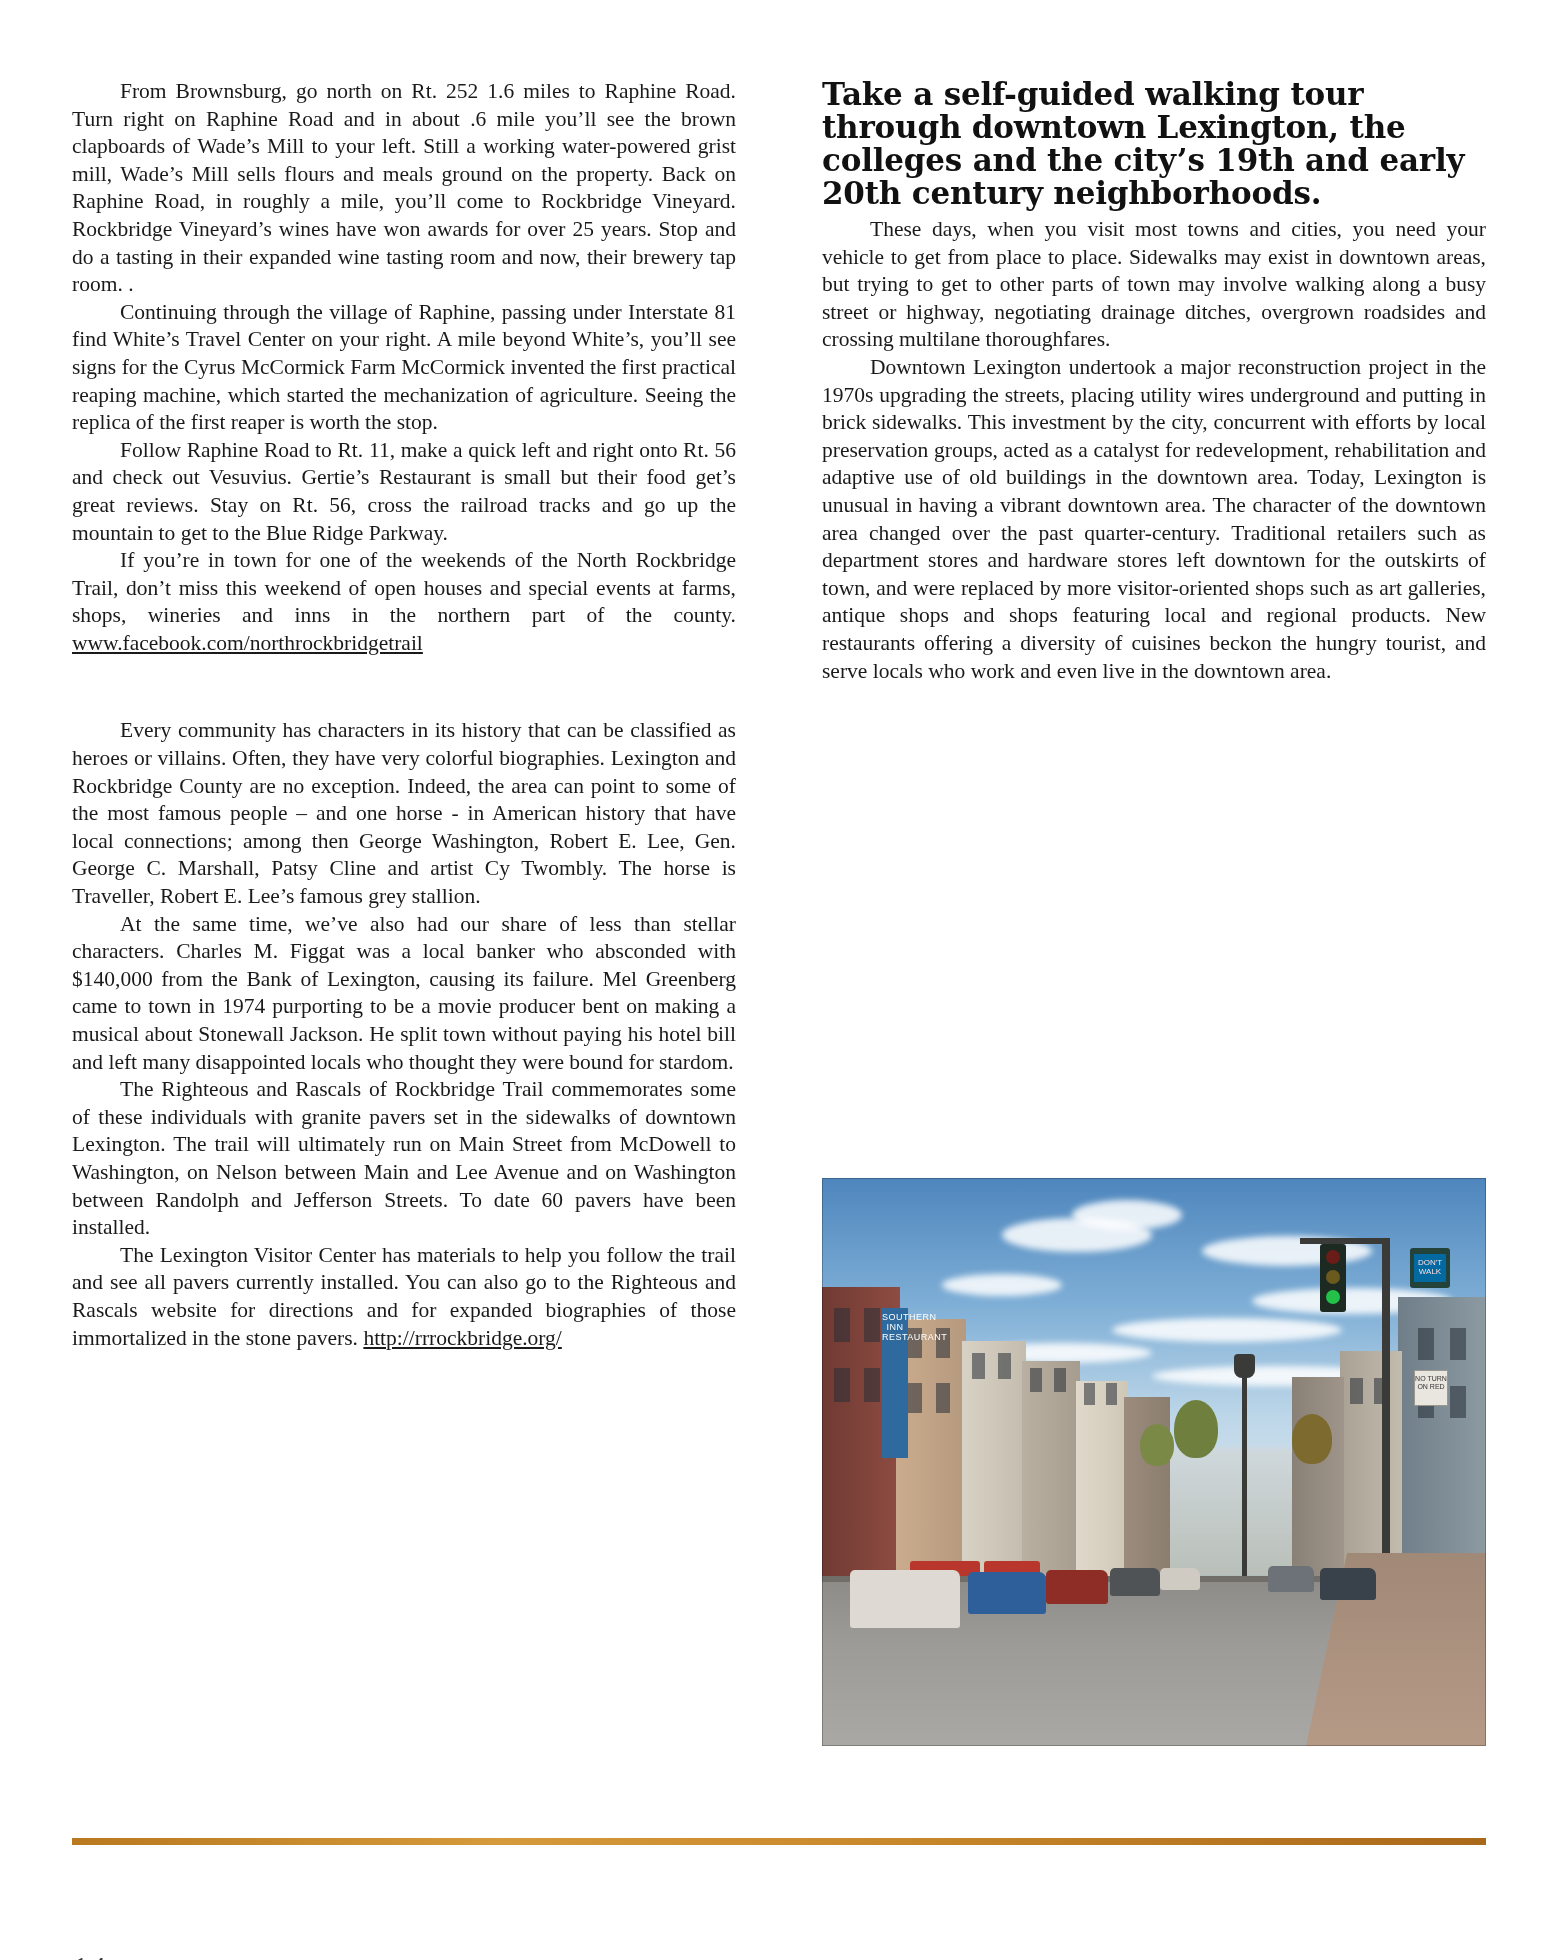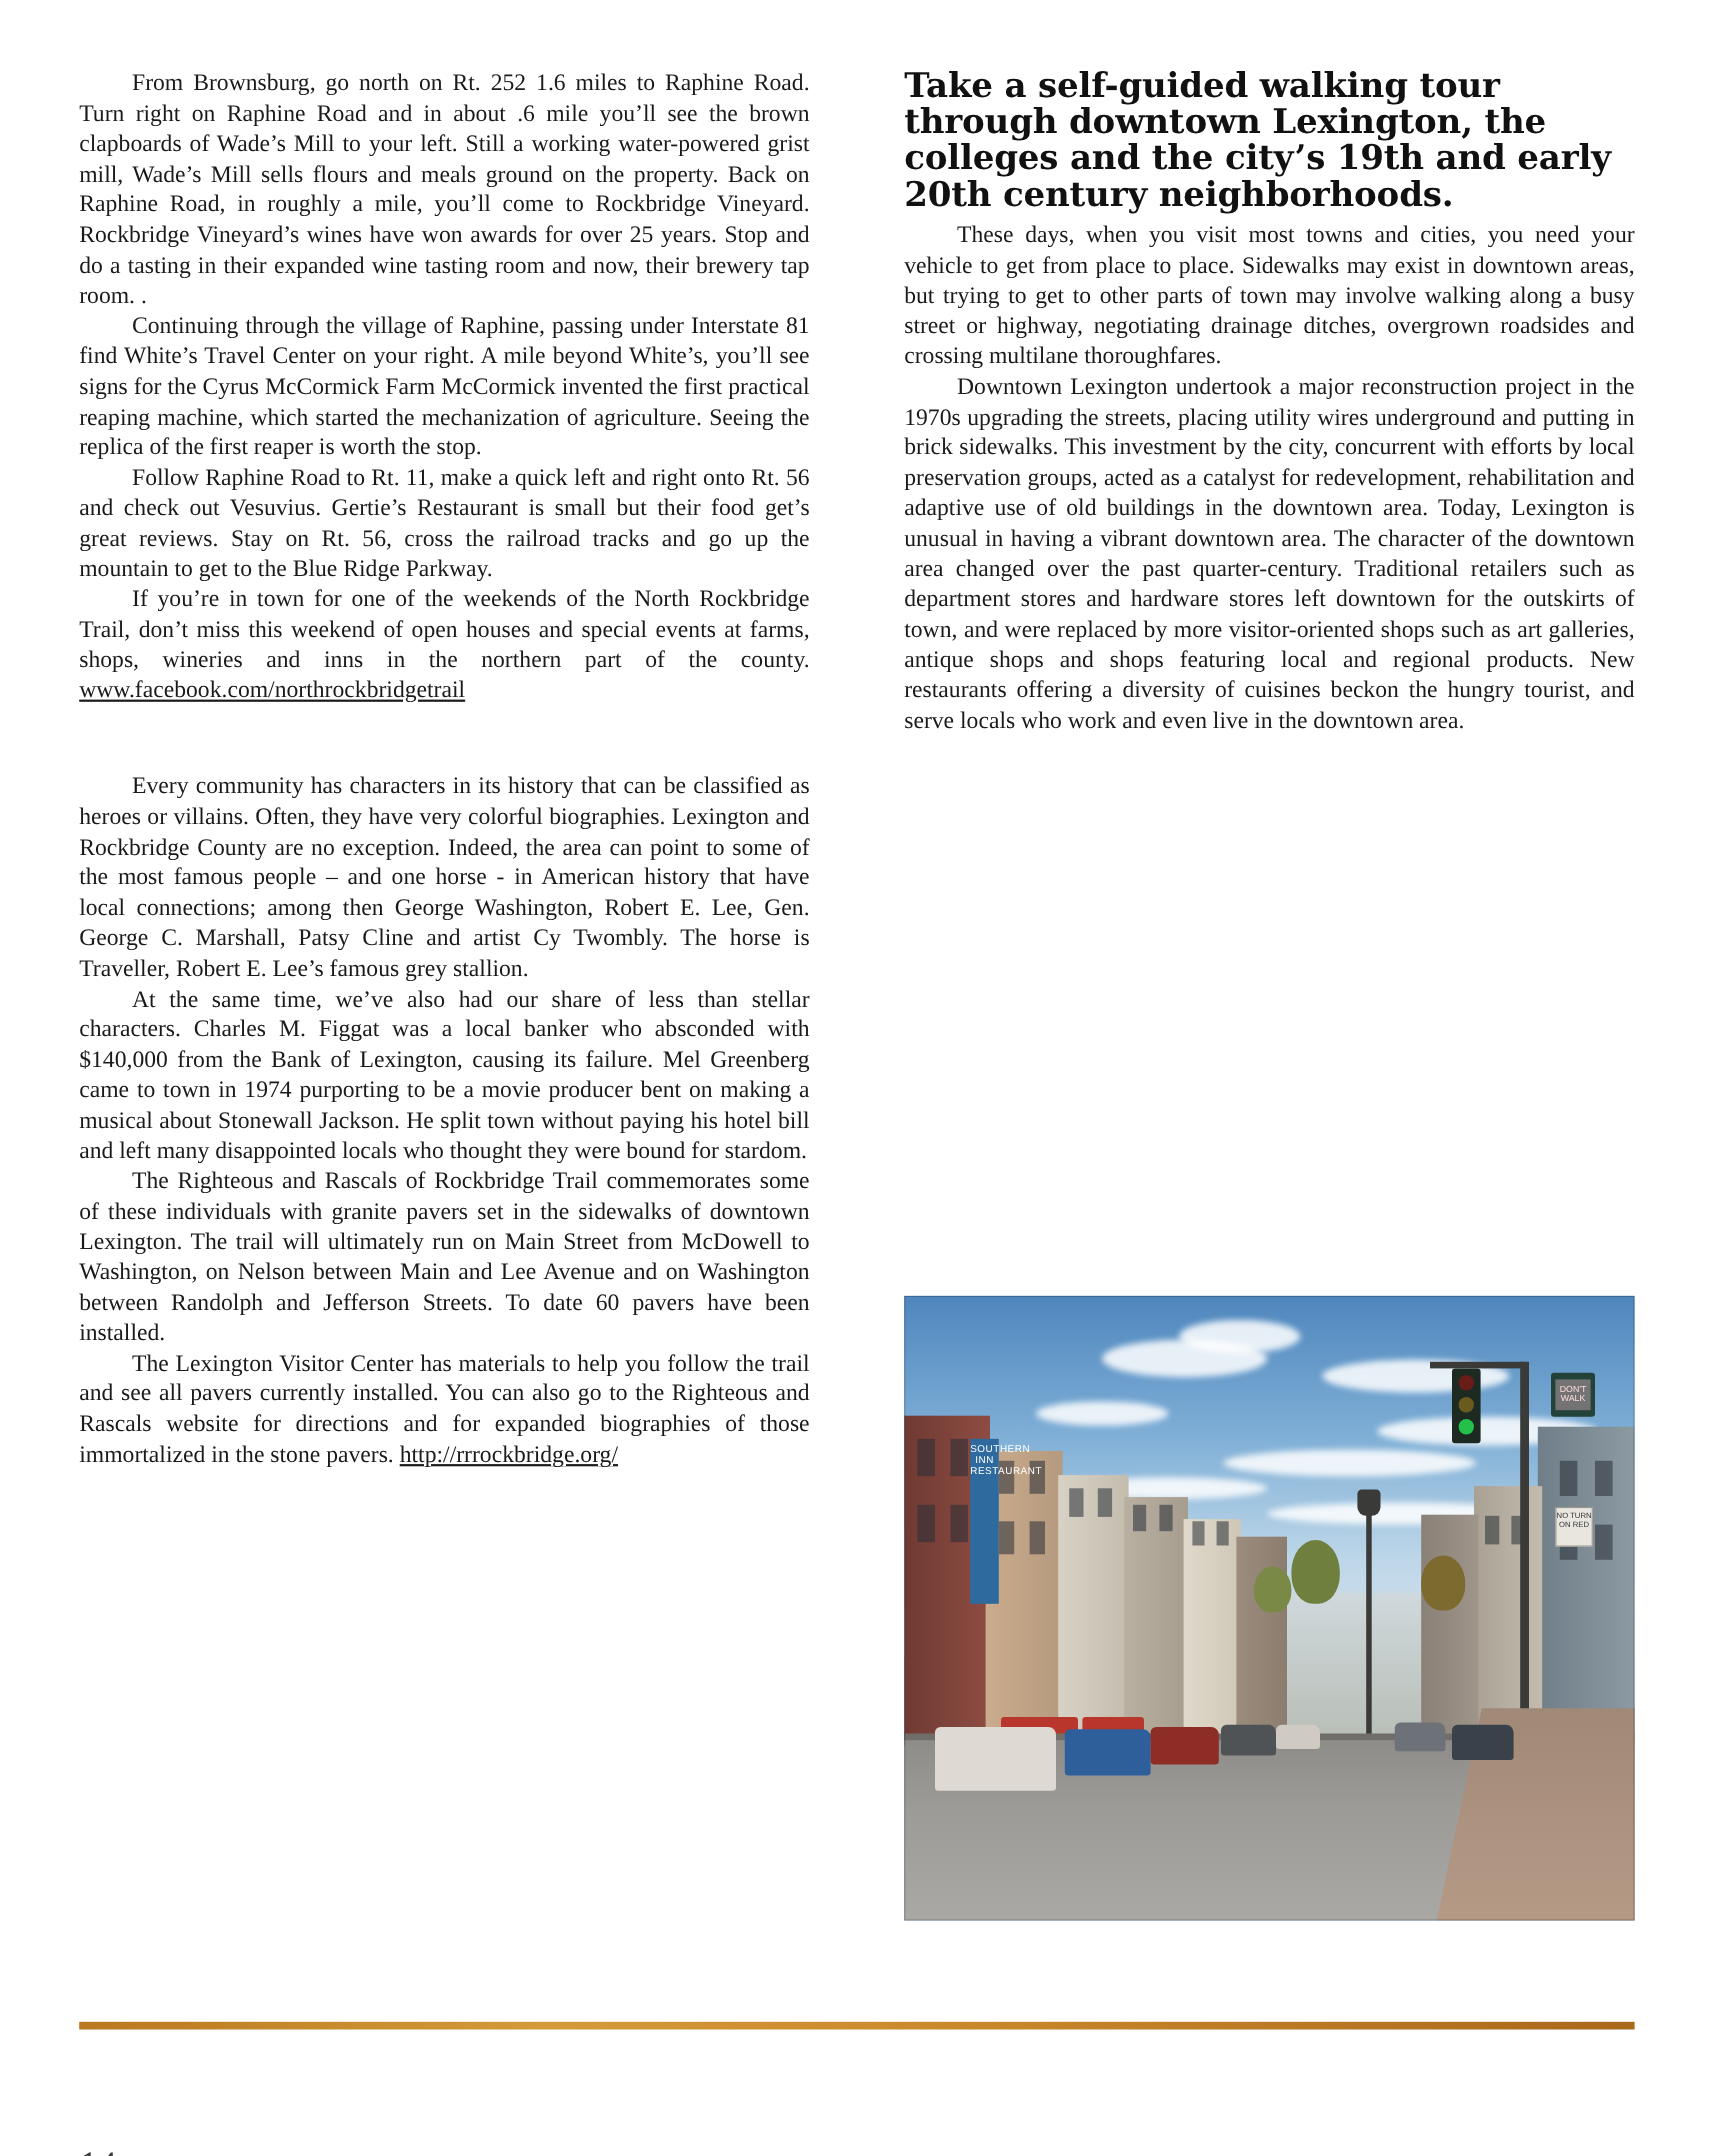--- a/index.html
+++ b/index.html
@@ -23,21 +23,21 @@
   }
   .columns {
     position: absolute;
     left: 72px;
     top: 62px;
     width: 1414px;
     height: 1700px;
   }
   .col {
     position: absolute;
-    top: 0;
+    top: 16px;
     width: 664px;
   }
   .col-left { left: 0; }
   .col-right { left: 750px; }
 
   p.body {
     margin: 0;
     font-size: 21.5px;
     line-height: 27.6px;
     text-align: justify;
@@ -287,21 +287,21 @@
       <div class="awning" style="left:162px; width:56px;"></div>
 
       <div class="traffic-pole" style="left:560px; top:60px; width:8px; height:330px;"></div>
       <div class="traffic-pole" style="left:478px; top:60px; width:86px; height:6px;"></div>
       <div class="traffic-box" style="left:498px; top:66px; width:26px; height:68px;"></div>
       <div class="traffic-lamp" style="left:504px; top:72px; width:14px; height:14px; background:#6a1d18;"></div>
       <div class="traffic-lamp" style="left:504px; top:92px; width:14px; height:14px; background:#6b5a1d;"></div>
       <div class="traffic-lamp" style="left:504px; top:112px; width:14px; height:14px; background:#23c04a;"></div>
 
       <div class="traffic-box" style="left:588px; top:70px; width:40px; height:40px; background:#23423a;"></div>
-      <div style="position:absolute; left:592px; top:76px; width:32px; height:28px; background:#737373; color:#ffdede; font-family:'Liberation Sans',sans-serif; font-size:8px; line-height:9px; text-align:center; padding-top:4px; box-sizing:border-box;">DON'T WALK</div>
+      <div style="position:absolute; left:592px; top:76px; width:32px; height:28px; background:#0369a1; color:#ffdede; font-family:'Liberation Sans',sans-serif; font-size:8px; line-height:9px; text-align:center; padding-top:4px; box-sizing:border-box;">DON'T WALK</div>
 
       <div style="position:absolute; left:592px; top:192px; width:34px; height:36px; background:#e9e6df; color:#333; font-family:'Liberation Sans',sans-serif; font-size:7px; line-height:8px; text-align:center; padding-top:4px; box-sizing:border-box; border:1px solid #9b978e;">NO TURN ON RED</div>
 
       <div class="traffic-pole" style="left:420px; top:190px; width:5px; height:210px;"></div>
       <div style="position:absolute; left:412px; top:176px; width:21px; height:24px; background:#3a3a38; border-radius:4px 4px 8px 8px;"></div>
 
       <div class="tree" style="left:352px; top:222px; width:44px; height:58px; background:#6e7f3e;"></div>
       <div class="tree" style="left:470px; top:236px; width:40px; height:50px; background:#7c6a2e;"></div>
       <div class="tree" style="left:318px; top:246px; width:34px; height:42px; background:#7a8a46;"></div>
 

